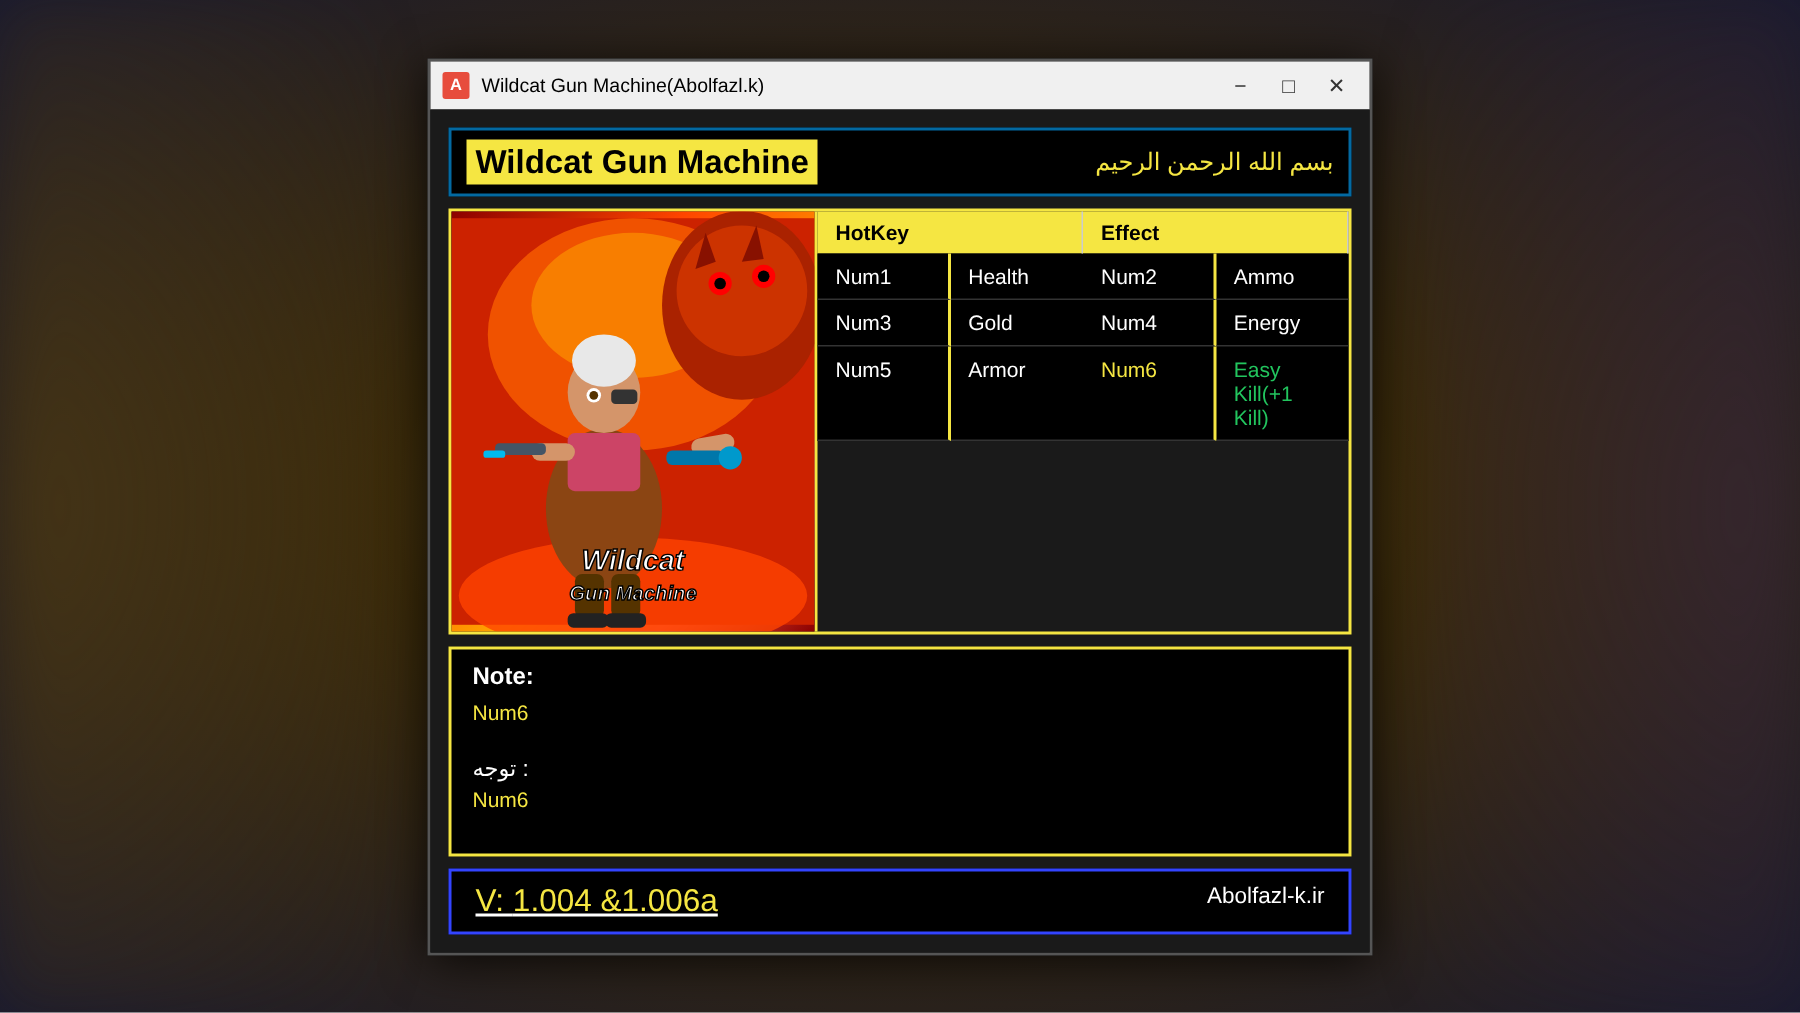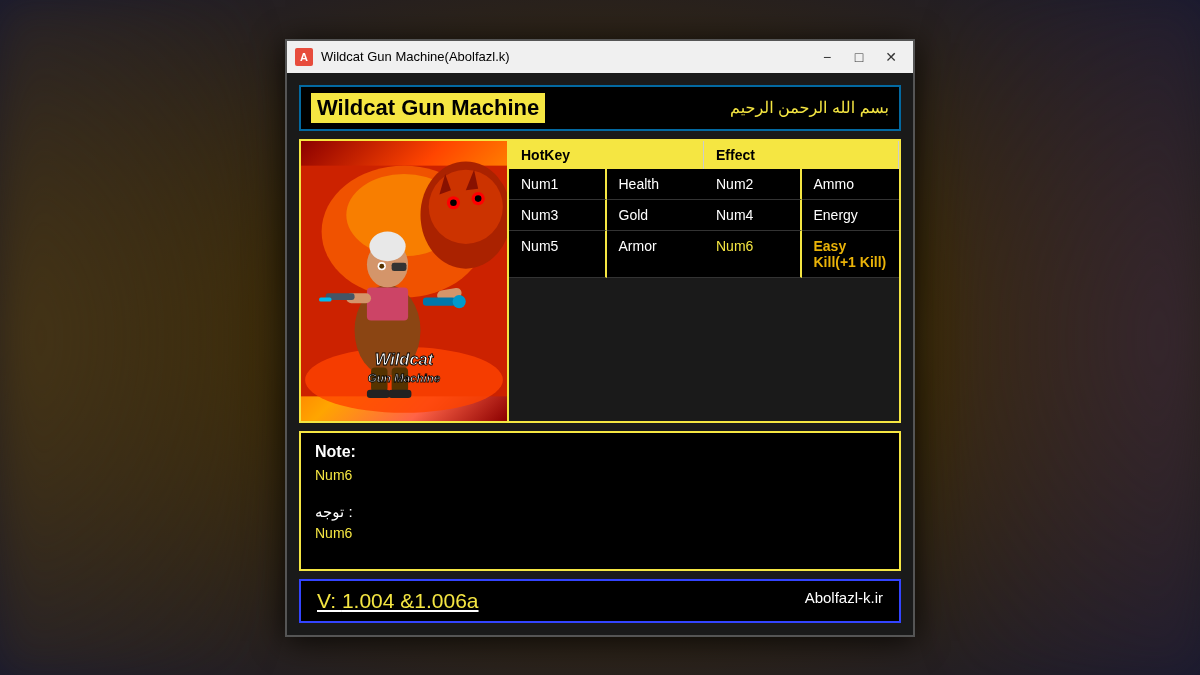--- a/index.html
+++ b/index.html
@@ -122,21 +122,21 @@
 
     
     .content-section {
       display: flex;
       gap: 0;
       border: 2px solid #f5e642;
       margin-bottom: 8px;
     }
 
     .game-image {
-      width: 206px;
+      width: 242px;
       min-height: 280px;
       background: linear-gradient(135deg, #8B0000 0%, #FF4500 30%, #FFA500 60%, #FF6347 80%, #8B0000 100%);
       position: relative;
       overflow: hidden;
       flex-shrink: 0;
     }
 
     .hotkey-table {
       flex: 1;
       border-left: 2px solid #f5e642;
@@ -165,21 +165,21 @@
     .table-cell {
       padding: 7px 12px;
       font-size: 14px;
       color: #fff;
       border-bottom: 1px solid #333;
     }
 
     .table-cell.hotkey { color: #fff; }
     .table-cell.hotkey.yellow { color: #f5e642; }
     .table-cell.effect { color: #fff; }
-    .table-cell.effect.yellow { color: #eab308; font-weight: bold; }
+    .table-cell.effect.yellow { color: #22c55e; }
 
     .table-cell.separator {
       border-right: 2px solid #f5e642;
     }
 
     
     .note-section {
       border: 2px solid #f5e642;
       padding: 10px 14px;
       background: #000;

